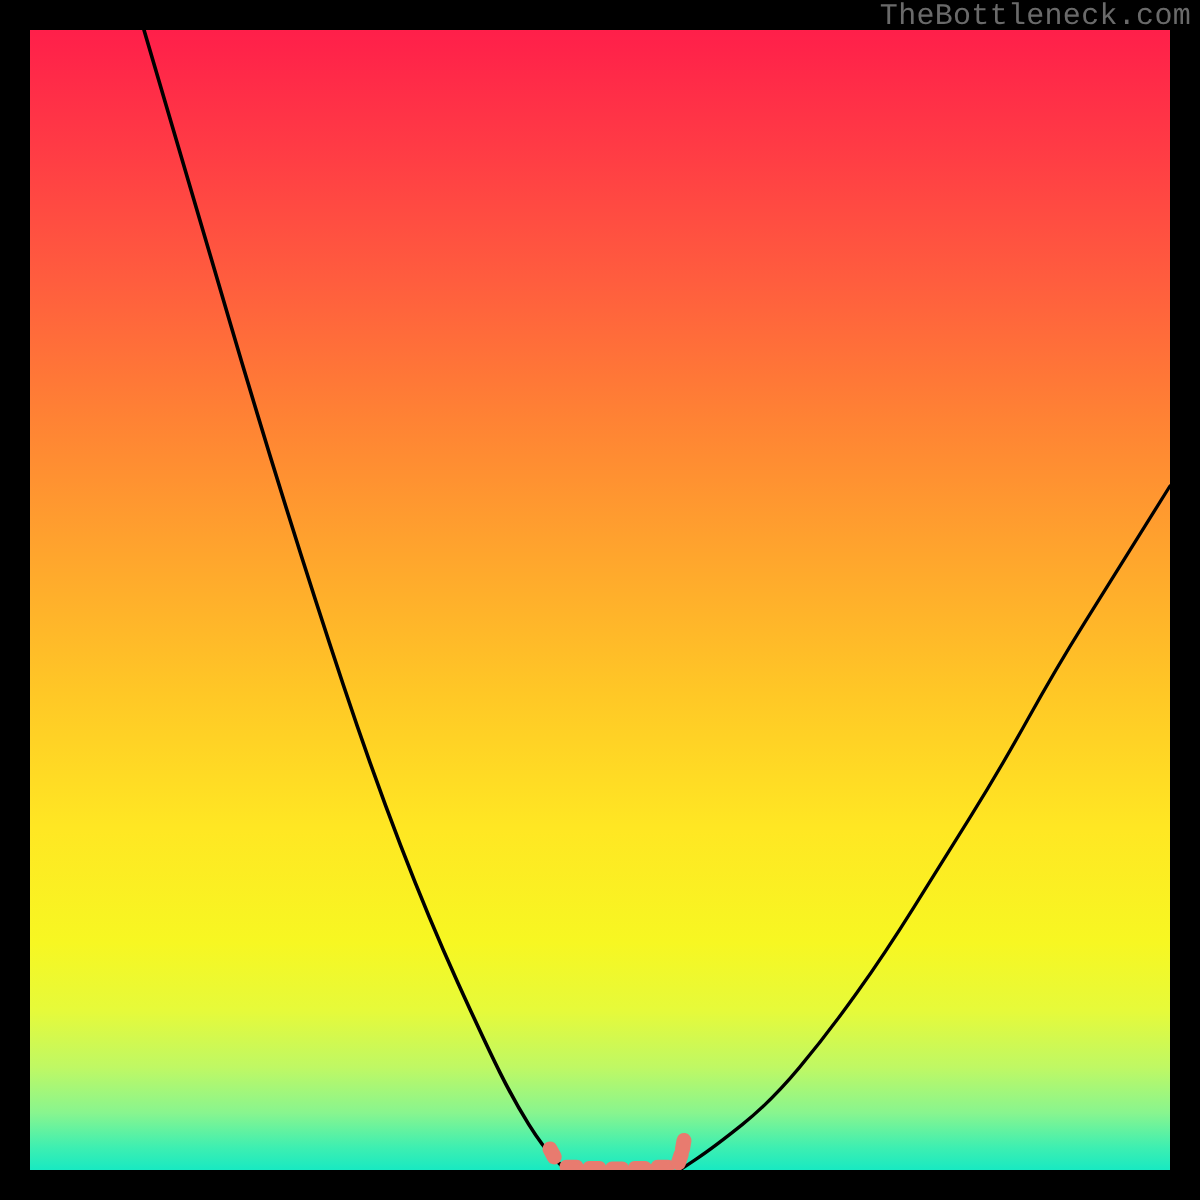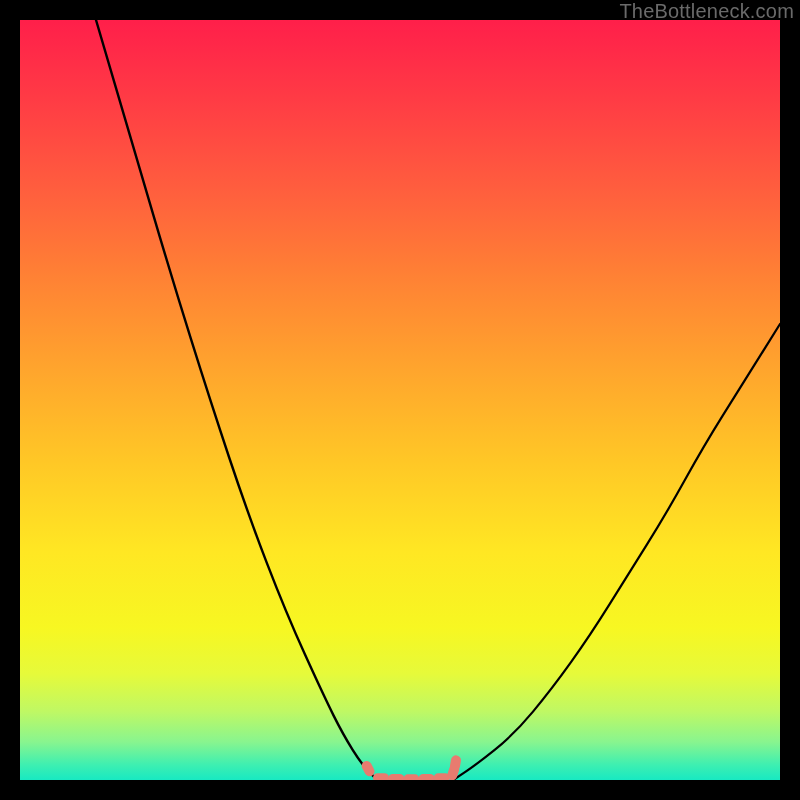--- a/index.html
+++ b/index.html
@@ -9,20 +9,21 @@
     height: 800px;
     background: #000;
     overflow: hidden;
     font-family: Arial, Helvetica, sans-serif;
   }
   .stage {
     position: relative;
     width: 800px;
     height: 716px;
     background: #000;
+    font-family: Liberation Mono, monospace;
   }
   .plot-area {
     position: absolute;
     left: 20px;
     top: 20px;
     width: 760px;
     height: 760px;
     overflow: hidden;
   }
   .gradient {

